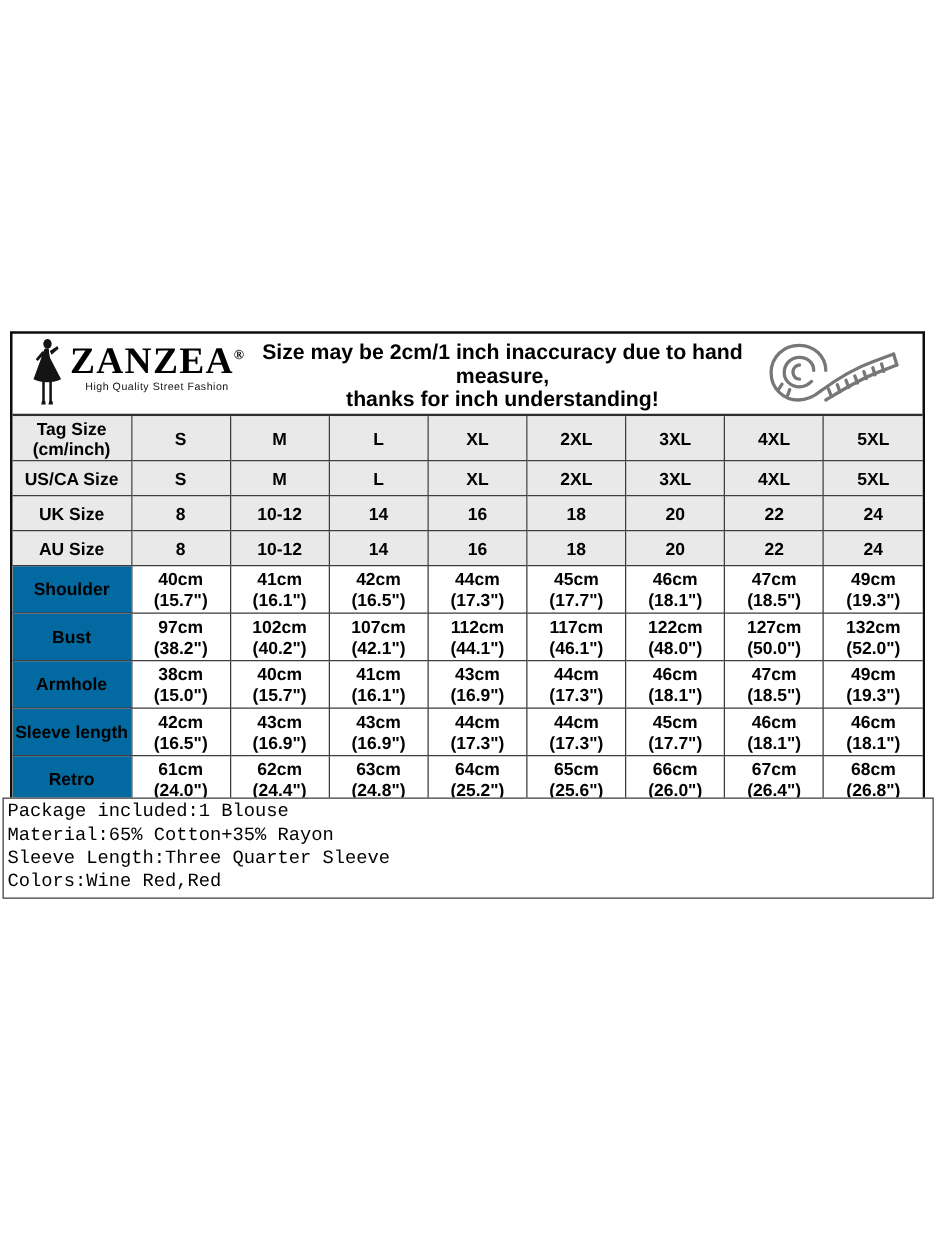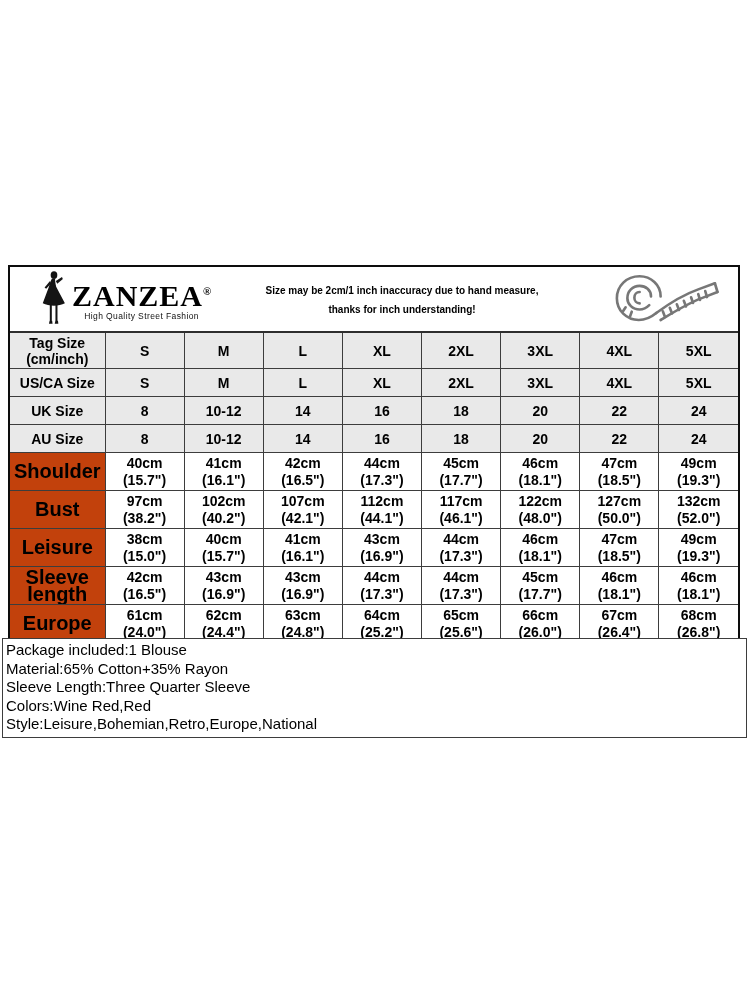--- a/index.html
+++ b/index.html
@@ -6,51 +6,51 @@
   body{
     width:750px;height:1000px;background:#ffffff;position:relative;
     font-family:"Liberation Sans",sans-serif;color:#000;
   }
   .sheet{
     position:absolute;left:8px;top:265px;width:732px;box-sizing:border-box;
     border:2px solid #0d0d0d;background:#fff;
   }
   
   .header{display:flex;align-items:center;height:66px;box-sizing:border-box;}
-  .logo{display:flex;align-items:center;width:188px;box-sizing:border-box;padding-left:28px;flex:none;}
+  .logo{display:flex;width:188px;box-sizing:border-box;padding-left:12px;flex:none;}
   .silhouette{width:32px;height:58px;flex:none;margin-right:2px;}
   .logo-textwrap{display:flex;flex-direction:column;align-items:center;}
   .logo-name{
     font-family:"Liberation Serif",serif;font-weight:bold;font-size:30px;
     line-height:28px;letter-spacing:1px;white-space:nowrap;
   }
   .logo-reg{font-size:11px;vertical-align:super;letter-spacing:0;}
   .logo-tagline{font-size:8.5px;font-weight:normal;letter-spacing:0.4px;color:#111;margin-top:1px;white-space:nowrap;}
-  .notice{flex:1;text-align:center;font-weight:bold;font-size:10px;line-height:19px;padding-top:2px;}
+  .notice{flex:1;text-align:center;font-weight:bold;font-size:17px;line-height:19px;padding-top:2px;}
   .tape{width:118px;height:56px;flex:none;margin-right:14px;}
   
   table.size-table{width:100%;border-collapse:collapse;table-layout:fixed;border-style:hidden;}
   table.size-table td{
     border:1.5px solid #3d3d3d;text-align:center;vertical-align:middle;
     font-weight:bold;padding:0;overflow:hidden;
   }
   td.rowlabel{background:#e9e9e9;font-size:14px;}
   tr.size-row td{background:#e9e9e9;font-size:14px;height:27px;margin-top:38px;}
   tr.tag-row td{height:35px;}
   tr.tag-row td.rowlabel{font-size:14px;line-height:16px;}
   tr.measure-row td{background:#ffffff;height:37px;font-size:14px;line-height:17px;}
-  tr.measure-row td.rowlabel{background:#c2410c;font-size:20px;}
+  tr.measure-row td.rowlabel{background:#0369a1;font-size:14px;}
   .hdr-sep{border-bottom:2px solid #2e2e2e;}
   
   .details{
     position:absolute;left:2px;top:638px;width:745px;box-sizing:border-box;
     border:1.5px solid #3d3d3d;background:#fff;
     font-size:15px;line-height:18.6px;padding:2px 2px 3px 3px;
   }
-  .details div{white-space:nowrap;}
+  .details div{white-space:nowrap;font-family:Liberation Mono, monospace;}
 </style>
 </head>
 <body>
 
 <div class="sheet">
 
   <div class="header hdr-sep">
 
     <div class="logo">
       <svg class="silhouette" viewBox="0 0 40 80" xmlns="http://www.w3.org/2000/svg">
@@ -211,21 +211,21 @@
           <td>
             <div>127cm</div>
             <div>(50.0")</div>
           </td>
           <td>
             <div>132cm</div>
             <div>(52.0")</div>
           </td>
         </tr>
         <tr class="measure-row">
-          <td class="rowlabel">Leisure</td>
+          <td class="rowlabel">Armhole</td>
           <td>
             <div>38cm</div>
             <div>(15.0")</div>
           </td>
           <td>
             <div>40cm</div>
             <div>(15.7")</div>
           </td>
           <td>
             <div>41cm</div>
@@ -281,21 +281,21 @@
           <td>
             <div>46cm</div>
             <div>(18.1")</div>
           </td>
           <td>
             <div>46cm</div>
             <div>(18.1")</div>
           </td>
         </tr>
         <tr class="measure-row">
-          <td class="rowlabel">Europe</td>
+          <td class="rowlabel">Retro</td>
           <td>
             <div>61cm</div>
             <div>(24.0")</div>
           </td>
           <td>
             <div>62cm</div>
             <div>(24.4")</div>
           </td>
           <td>
             <div>63cm</div>
@@ -324,14 +324,13 @@
         </tr>
       </tbody>
   </table>
 </div>
 
 <div class="details" id="details-box">
     <div>Package included:1 Blouse</div>
     <div>Material:65% Cotton+35% Rayon</div>
     <div>Sleeve Length:Three Quarter Sleeve</div>
     <div>Colors:Wine Red,Red</div>
-    <div>Style:Leisure,Bohemian,Retro,Europe,National</div>
   </div>
 
 </body></html>

